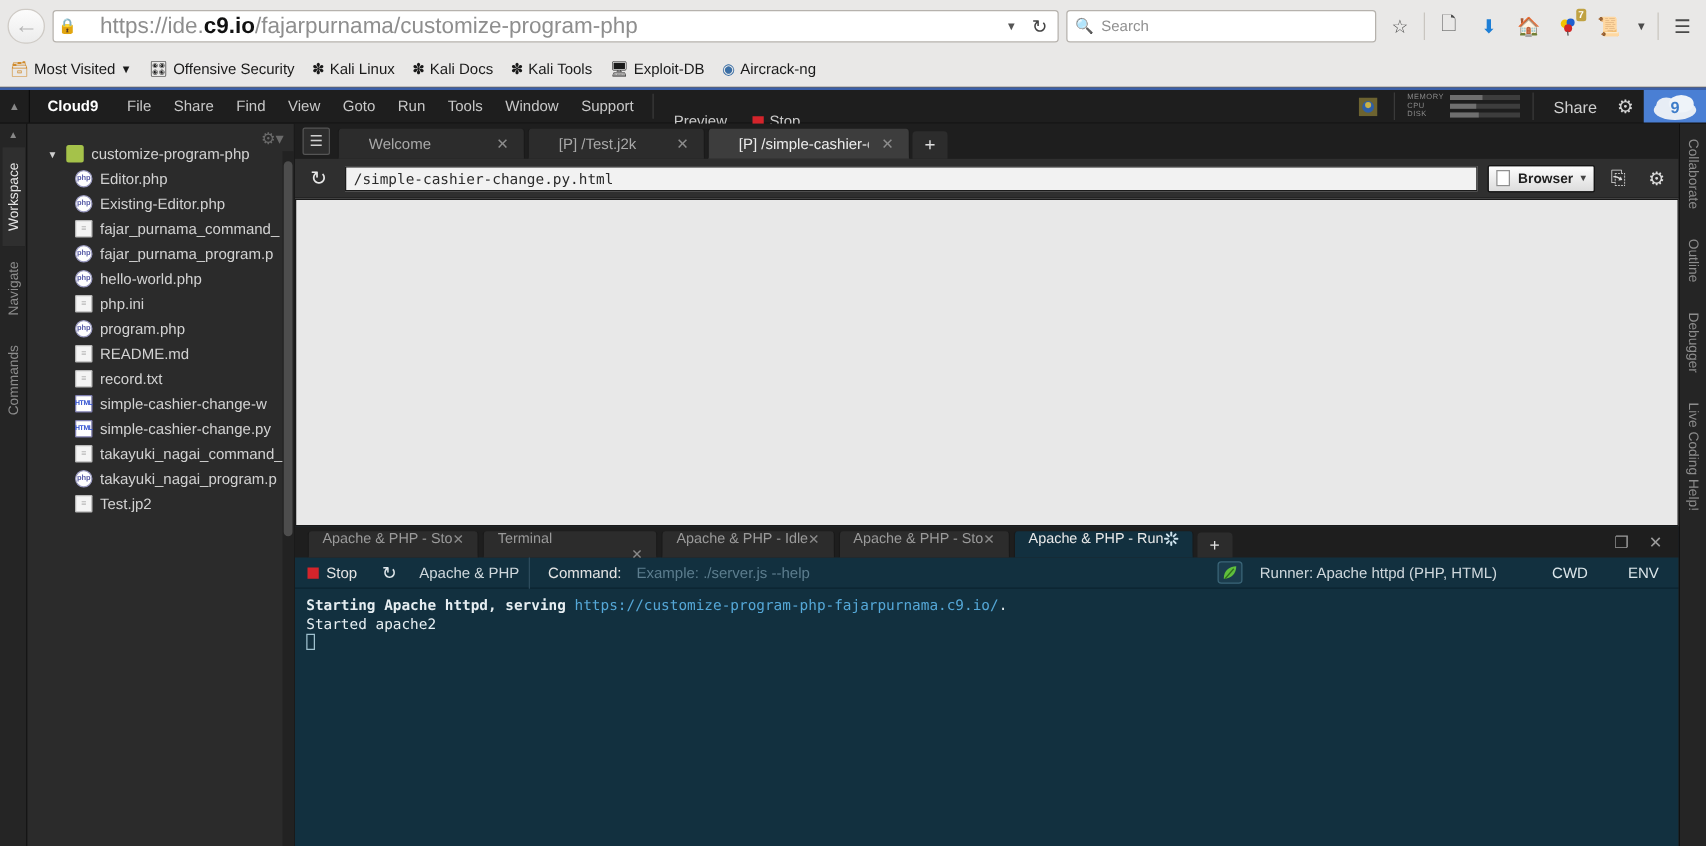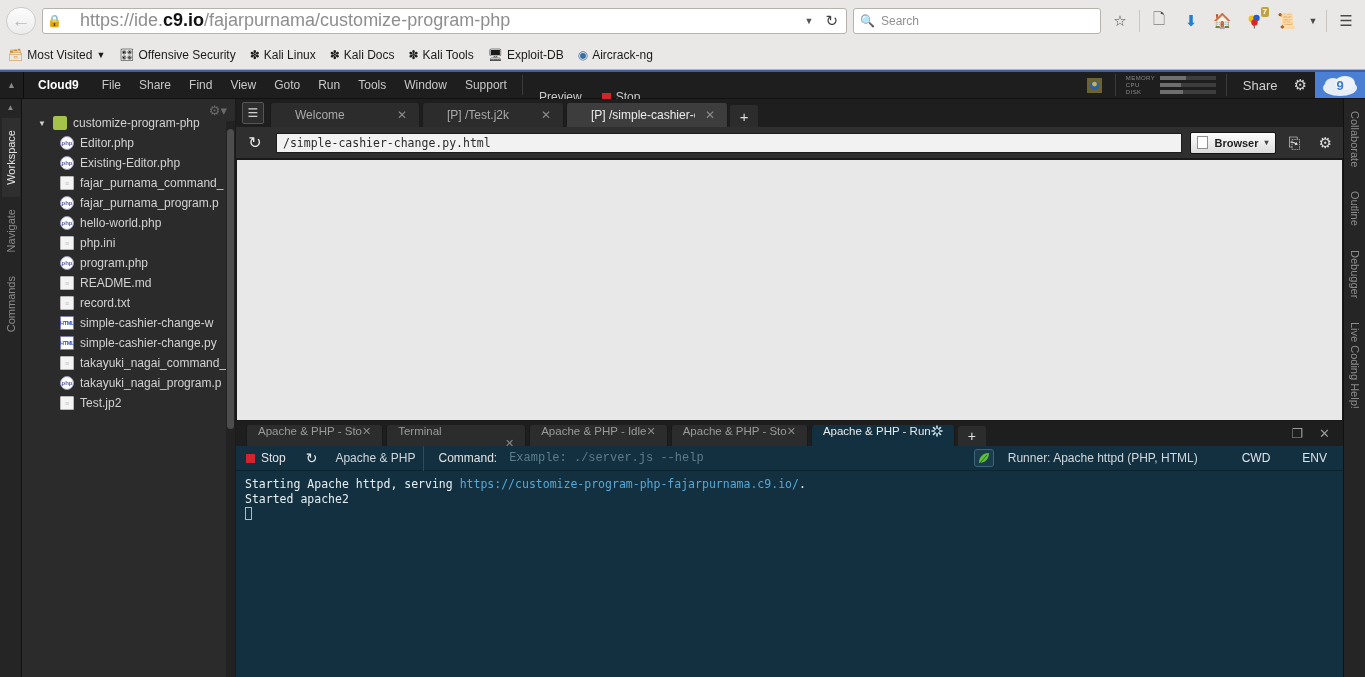--- a/index.html
+++ b/index.html
@@ -164,32 +164,32 @@
      padding-right:6px; height:25px; }
   .ctr-ico { color:#9a9a9a; font-size:13px; padding:0 7px; }
 
   #run-bar { height:25px; display:flex; align-items:center; color:#cfd8dd;
      font-size:12px; border-bottom:1px solid #0b2330; }
   #run-stop { display:flex; align-items:center; gap:6px; padding:0 10px; color:#e4e4e4; }
   #run-reload { padding:0 10px; font-size:14px; color:#dfe6ea; }
   #run-name { padding:0 8px; color:#cfd8dd; }
   .rsep { width:1px; height:25px; background:#2c4b5c; }
   #cmd-label { padding:0 12px 0 14px; color:#e4e4e4; }
-  #cmd-ph { color:#5c7d8e;font-family:Liberation Mono, monospace; }
+  #cmd-ph { color:#5c7d8e; }
   #run-right { margin-left:auto; display:flex; align-items:center; gap:0; }
   #run-leaf { width:20px; height:18px; background:#1b3c4d; border:1px solid #3b6679;
      border-radius:3px; display:flex; align-items:center; justify-content:center;
      margin-right:14px; }
   #runner-txt { padding-right:28px; }
   .run-lnk { padding:0 16px; color:#dce6ea; }
 
   #con-out { flex:1; padding:6px 9px; overflow:hidden;
      font-family:"DejaVu Sans Mono", monospace; font-size:11.5px; color:#e6eef2;
      line-height:15px; }
-  #con-out .b { font-weight:normal; }
+  #con-out .b { font-weight:bold; }
   #con-out .lnk { color:#55a8d8; }
   #caret-box { display:inline-block; width:7px; height:13px; border:1px solid #9fc0ce;
      vertical-align:-2px; }
 
   
   #right-rail { width:22px; background:#252525; display:flex; flex-direction:column;
      align-items:center; border-left:1px solid #111; }
   .vtab.r { writing-mode:vertical-rl; transform:none; }
 </style>
 </head>

